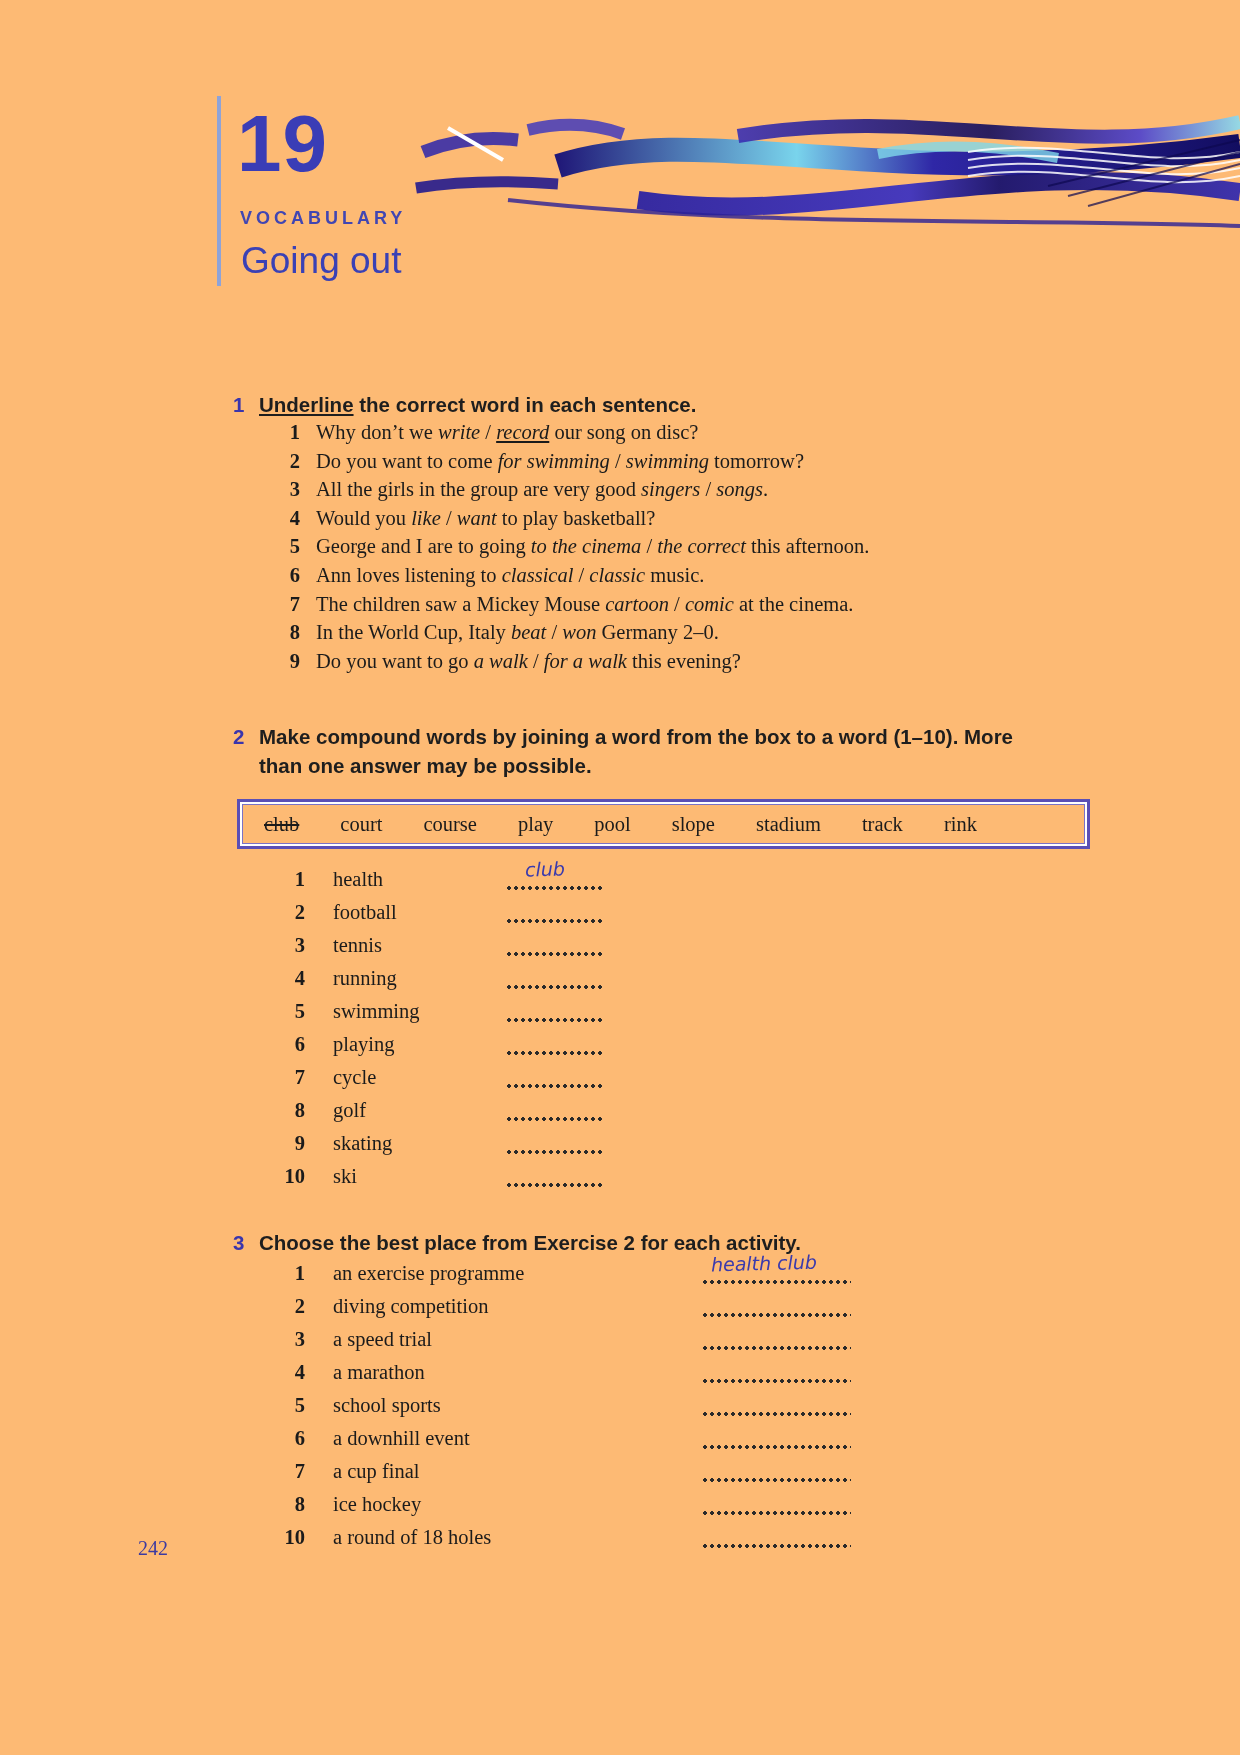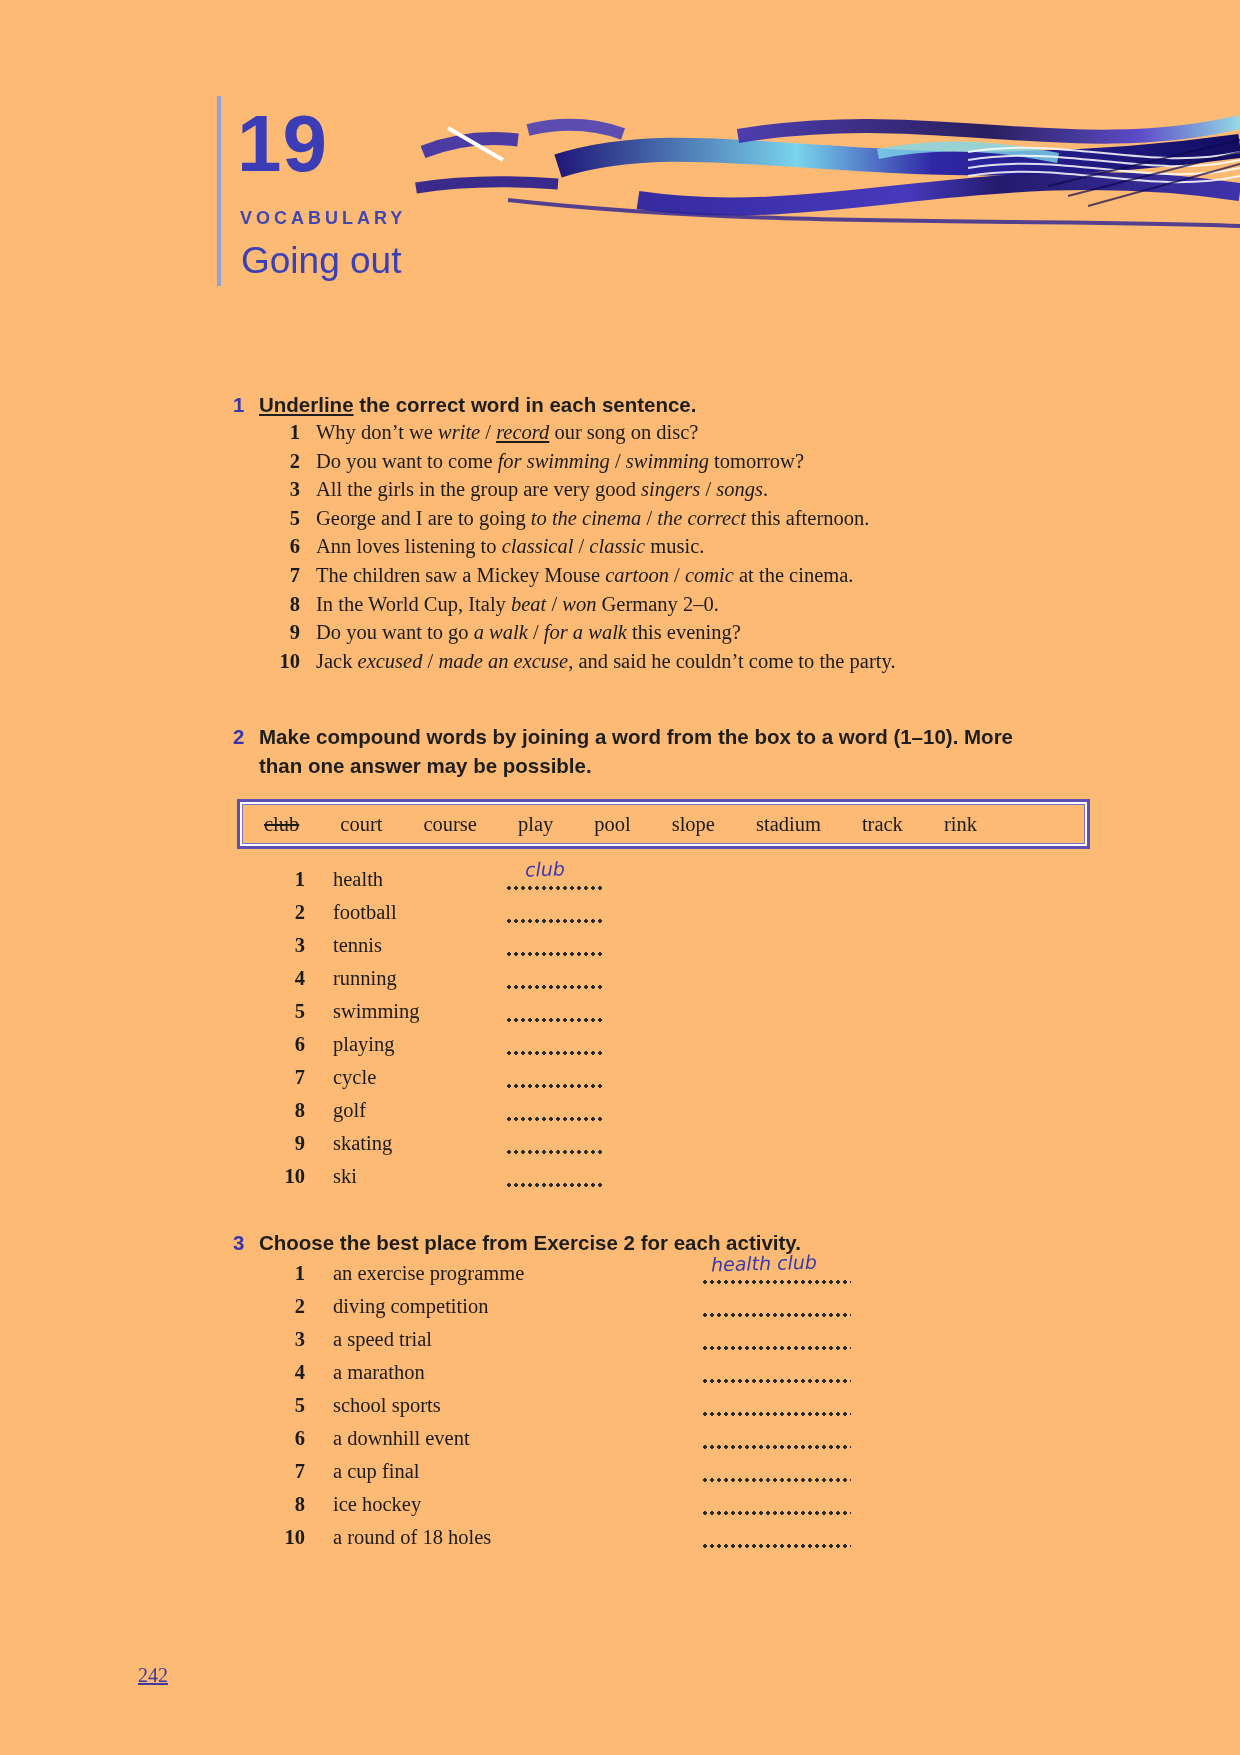--- a/index.html
+++ b/index.html
@@ -44,21 +44,21 @@
   .ex2-rows .answer{left:274px;width:96px;}
   .ex3-rows .answer{left:470px;width:148px;}
   .dotline{position:absolute;left:0;bottom:2px;height:4px;width:100%;
         background-image:radial-gradient(circle at 2px 2px,#2a2a2a 1.6px,transparent 1.9px);
         background-size:7px 4px;background-repeat:repeat-x;}
   .hand{position:absolute;top:-10px;white-space:nowrap;font-family:"DejaVu Sans",sans-serif;
         font-style:italic;font-size:19px;color:#3a3aad;transform:rotate(-1.5deg);}
   .ex2-rows .hand{left:18px;}
   .ex3-rows .hand{left:8px;}
 
-  .page-num{position:absolute;left:138px;top:1664px;font-size:20px;color:#3c3aa0;text-decoration:underline;}
+  .page-num{position:absolute;left:138px;top:1537px;font-size:20px;color:#3c3aa0;}
 </style>
 </head>
 <body>
 
 <div class="page">
 
   <div class="vline"></div>
   <div class="unit-number">19</div>
 
   <svg class="swirl" viewBox="0 0 832 140">
@@ -108,26 +108,26 @@
   <div class="title">Going out</div>
 
   <div class="ex-head" style="left:233px;top:390px;width:720px;">
     <span class="ex-num">1</span>
     <span class="ex-text"><span class="un">Underline</span><span> the correct word in each sentence.</span></span>
   </div>
   <div class="ex1-list" id="ex1-list">
       <div class="ex1-row"><span class="inum">1</span><span class="itext"><span>Why don’t we </span><span class="it">write</span><span> / </span><span class="it un">record</span><span> our song on disc?</span></span></div>
       <div class="ex1-row"><span class="inum">2</span><span class="itext"><span>Do you want to come </span><span class="it">for swimming</span><span> / </span><span class="it">swimming</span><span> tomorrow?</span></span></div>
       <div class="ex1-row"><span class="inum">3</span><span class="itext"><span>All the girls in the group are very good </span><span class="it">singers</span><span> / </span><span class="it">songs</span><span>.</span></span></div>
+      <div class="ex1-row"><span class="inum">4</span><span class="itext"><span>Would you </span><span class="it">like</span><span> / </span><span class="it">want</span><span> to play basketball?</span></span></div>
       <div class="ex1-row"><span class="inum">5</span><span class="itext"><span>George and I are to going </span><span class="it">to the cinema</span><span> / </span><span class="it">the correct</span><span> this afternoon.</span></span></div>
       <div class="ex1-row"><span class="inum">6</span><span class="itext"><span>Ann loves listening to </span><span class="it">classical</span><span> / </span><span class="it">classic</span><span> music.</span></span></div>
       <div class="ex1-row"><span class="inum">7</span><span class="itext"><span>The children saw a Mickey Mouse </span><span class="it">cartoon</span><span> / </span><span class="it">comic</span><span> at the cinema.</span></span></div>
       <div class="ex1-row"><span class="inum">8</span><span class="itext"><span>In the World Cup, Italy </span><span class="it">beat</span><span> / </span><span class="it">won</span><span> Germany 2–0.</span></span></div>
       <div class="ex1-row"><span class="inum">9</span><span class="itext"><span>Do you want to go </span><span class="it">a walk</span><span> / </span><span class="it">for a walk</span><span> this evening?</span></span></div>
-      <div class="ex1-row"><span class="inum">10</span><span class="itext"><span>Jack </span><span class="it">excused</span><span> / </span><span class="it">made an excuse</span><span>, and said he couldn’t come to the party.</span></span></div>
     </div>
 
   <div class="ex-head" style="left:233px;top:722px;width:790px;">
     <span class="ex-num">2</span>
     <span class="ex-text" style="width:760px;">Make compound words by joining a word from the box to a word (1–10). More than one answer may be possible.</span>
   </div>
   <div class="word-box" id="word-box">
       <span class="bword struck">club</span>
       <span class="bword">court</span>
       <span class="bword">course</span>

